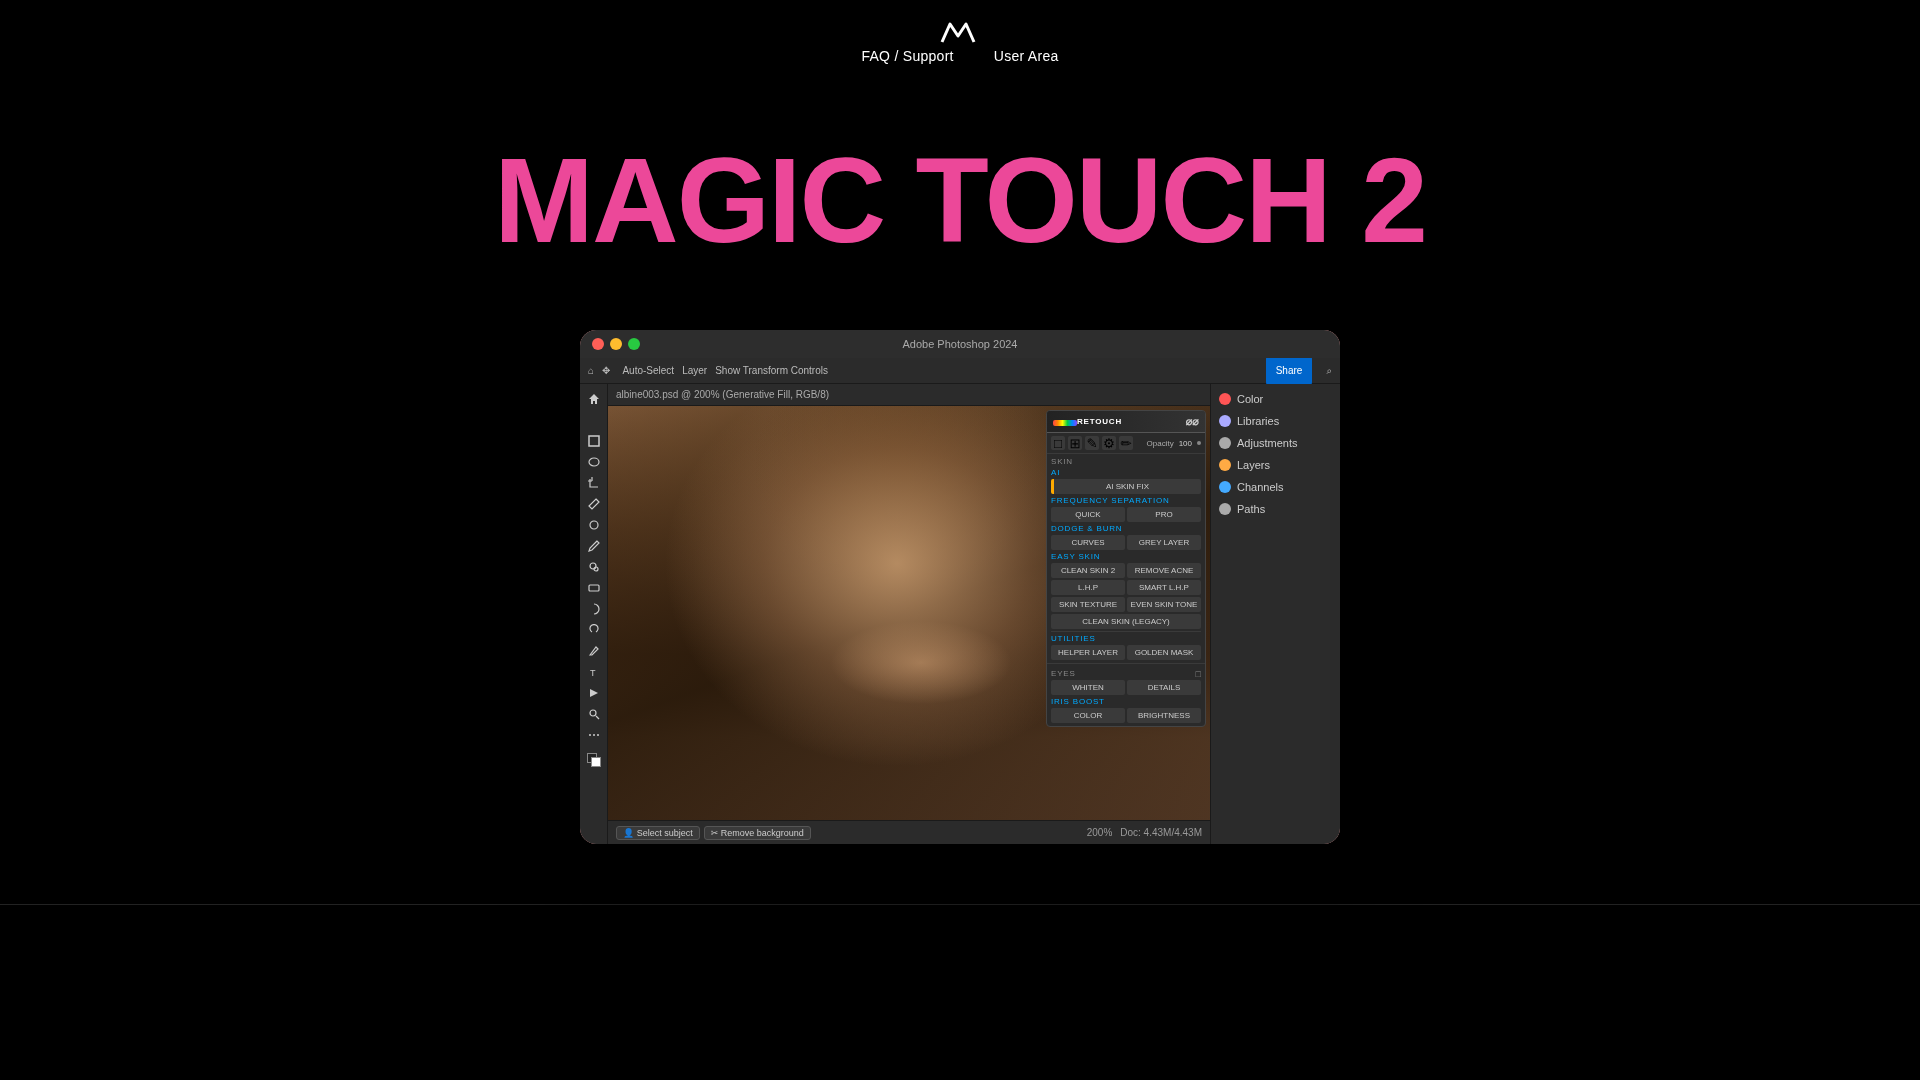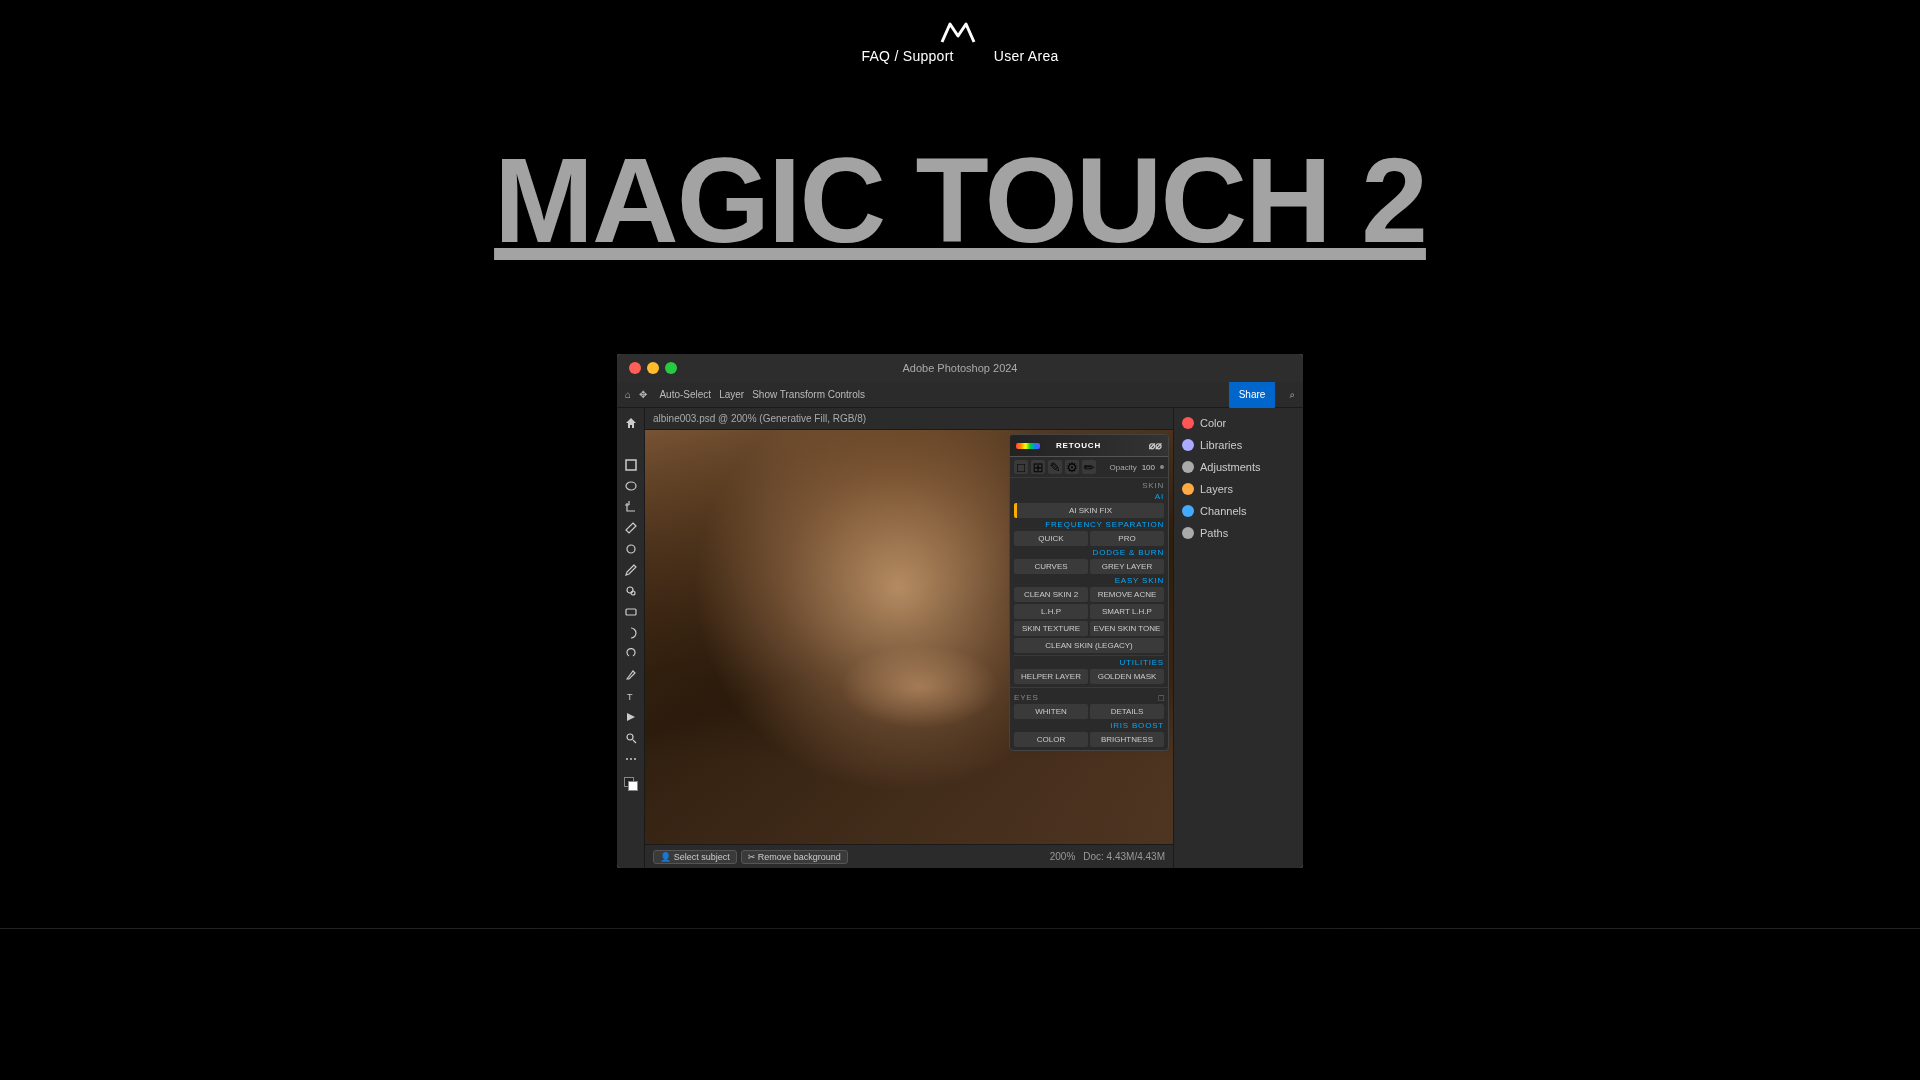--- a/index.html
+++ b/index.html
@@ -45,41 +45,39 @@
     
     .hero {
       text-align: center;
       padding: 60px 20px 40px;
     }
     .hero-title {
       font-size: 120px;
       font-weight: 800;
       letter-spacing: -2px;
       line-height: 1;
-      color: #a3a3a3;
-      margin-bottom: 24px;
-      text-decoration: underline;
+      color: #ec4899;
     }
     .hero-subtitle {
       font-size: 14px;
       letter-spacing: 0.18em;
       color: #ccc;
       font-weight: 400;
     }
 
     
     .screenshot-container {
       display: flex;
       justify-content: center;
       padding: 30px 80px 0;
     }
     .ps-window {
-      width: 686px;
+      width: 760px;
       background: #fca5a5;
-      border-radius: 3px;
+      border-radius: 16px;
       overflow: hidden;
       box-shadow: 0 30px 80px rgba(0,0,0,0.8);
       position: relative;
     }
     
     .ps-titlebar {
       background: #2d2d2d;
       height: 28px;
       display: flex;
       align-items: center;
@@ -213,22 +211,22 @@
     .plugin-header {
       background: linear-gradient(90deg, #222, #333);
       padding: 4px 6px;
       display: flex;
       align-items: center;
       justify-content: space-between;
       border-bottom: 1px solid #555;
     }
     .plugin-logo {
       display: flex;
-      align-items: center;
-      gap: 16px;
+      align-items: flex-end;
+      gap: 0;
     }
     .plugin-logo-bar {
       width: 24px;
       height: 6px;
       background: linear-gradient(90deg, #ff4444, #ff8800, #ffff00, #00cc44, #0088ff, #8844ff);
       border-radius: 2px;
     }
     .plugin-logo-text {
       font-size: 8px;
       font-weight: bold;
@@ -260,21 +258,21 @@
     }
     .opacity-label {
       margin-left: auto;
       font-size: 8px;
       color: #aaa;
     }
     .plugin-section {
       padding: 3px 4px 1px;
     }
     .plugin-section-title {
-      text-align: right;
+      text-align: left;
       font-size: 8px;
       color: #888;
       letter-spacing: 0.1em;
       margin-bottom: 2px;
     }
     .plugin-section-title.accent { color: #00aaff; }
     .plugin-btn-row {
       display: flex;
       gap: 2px;
       margin-bottom: 2px;

